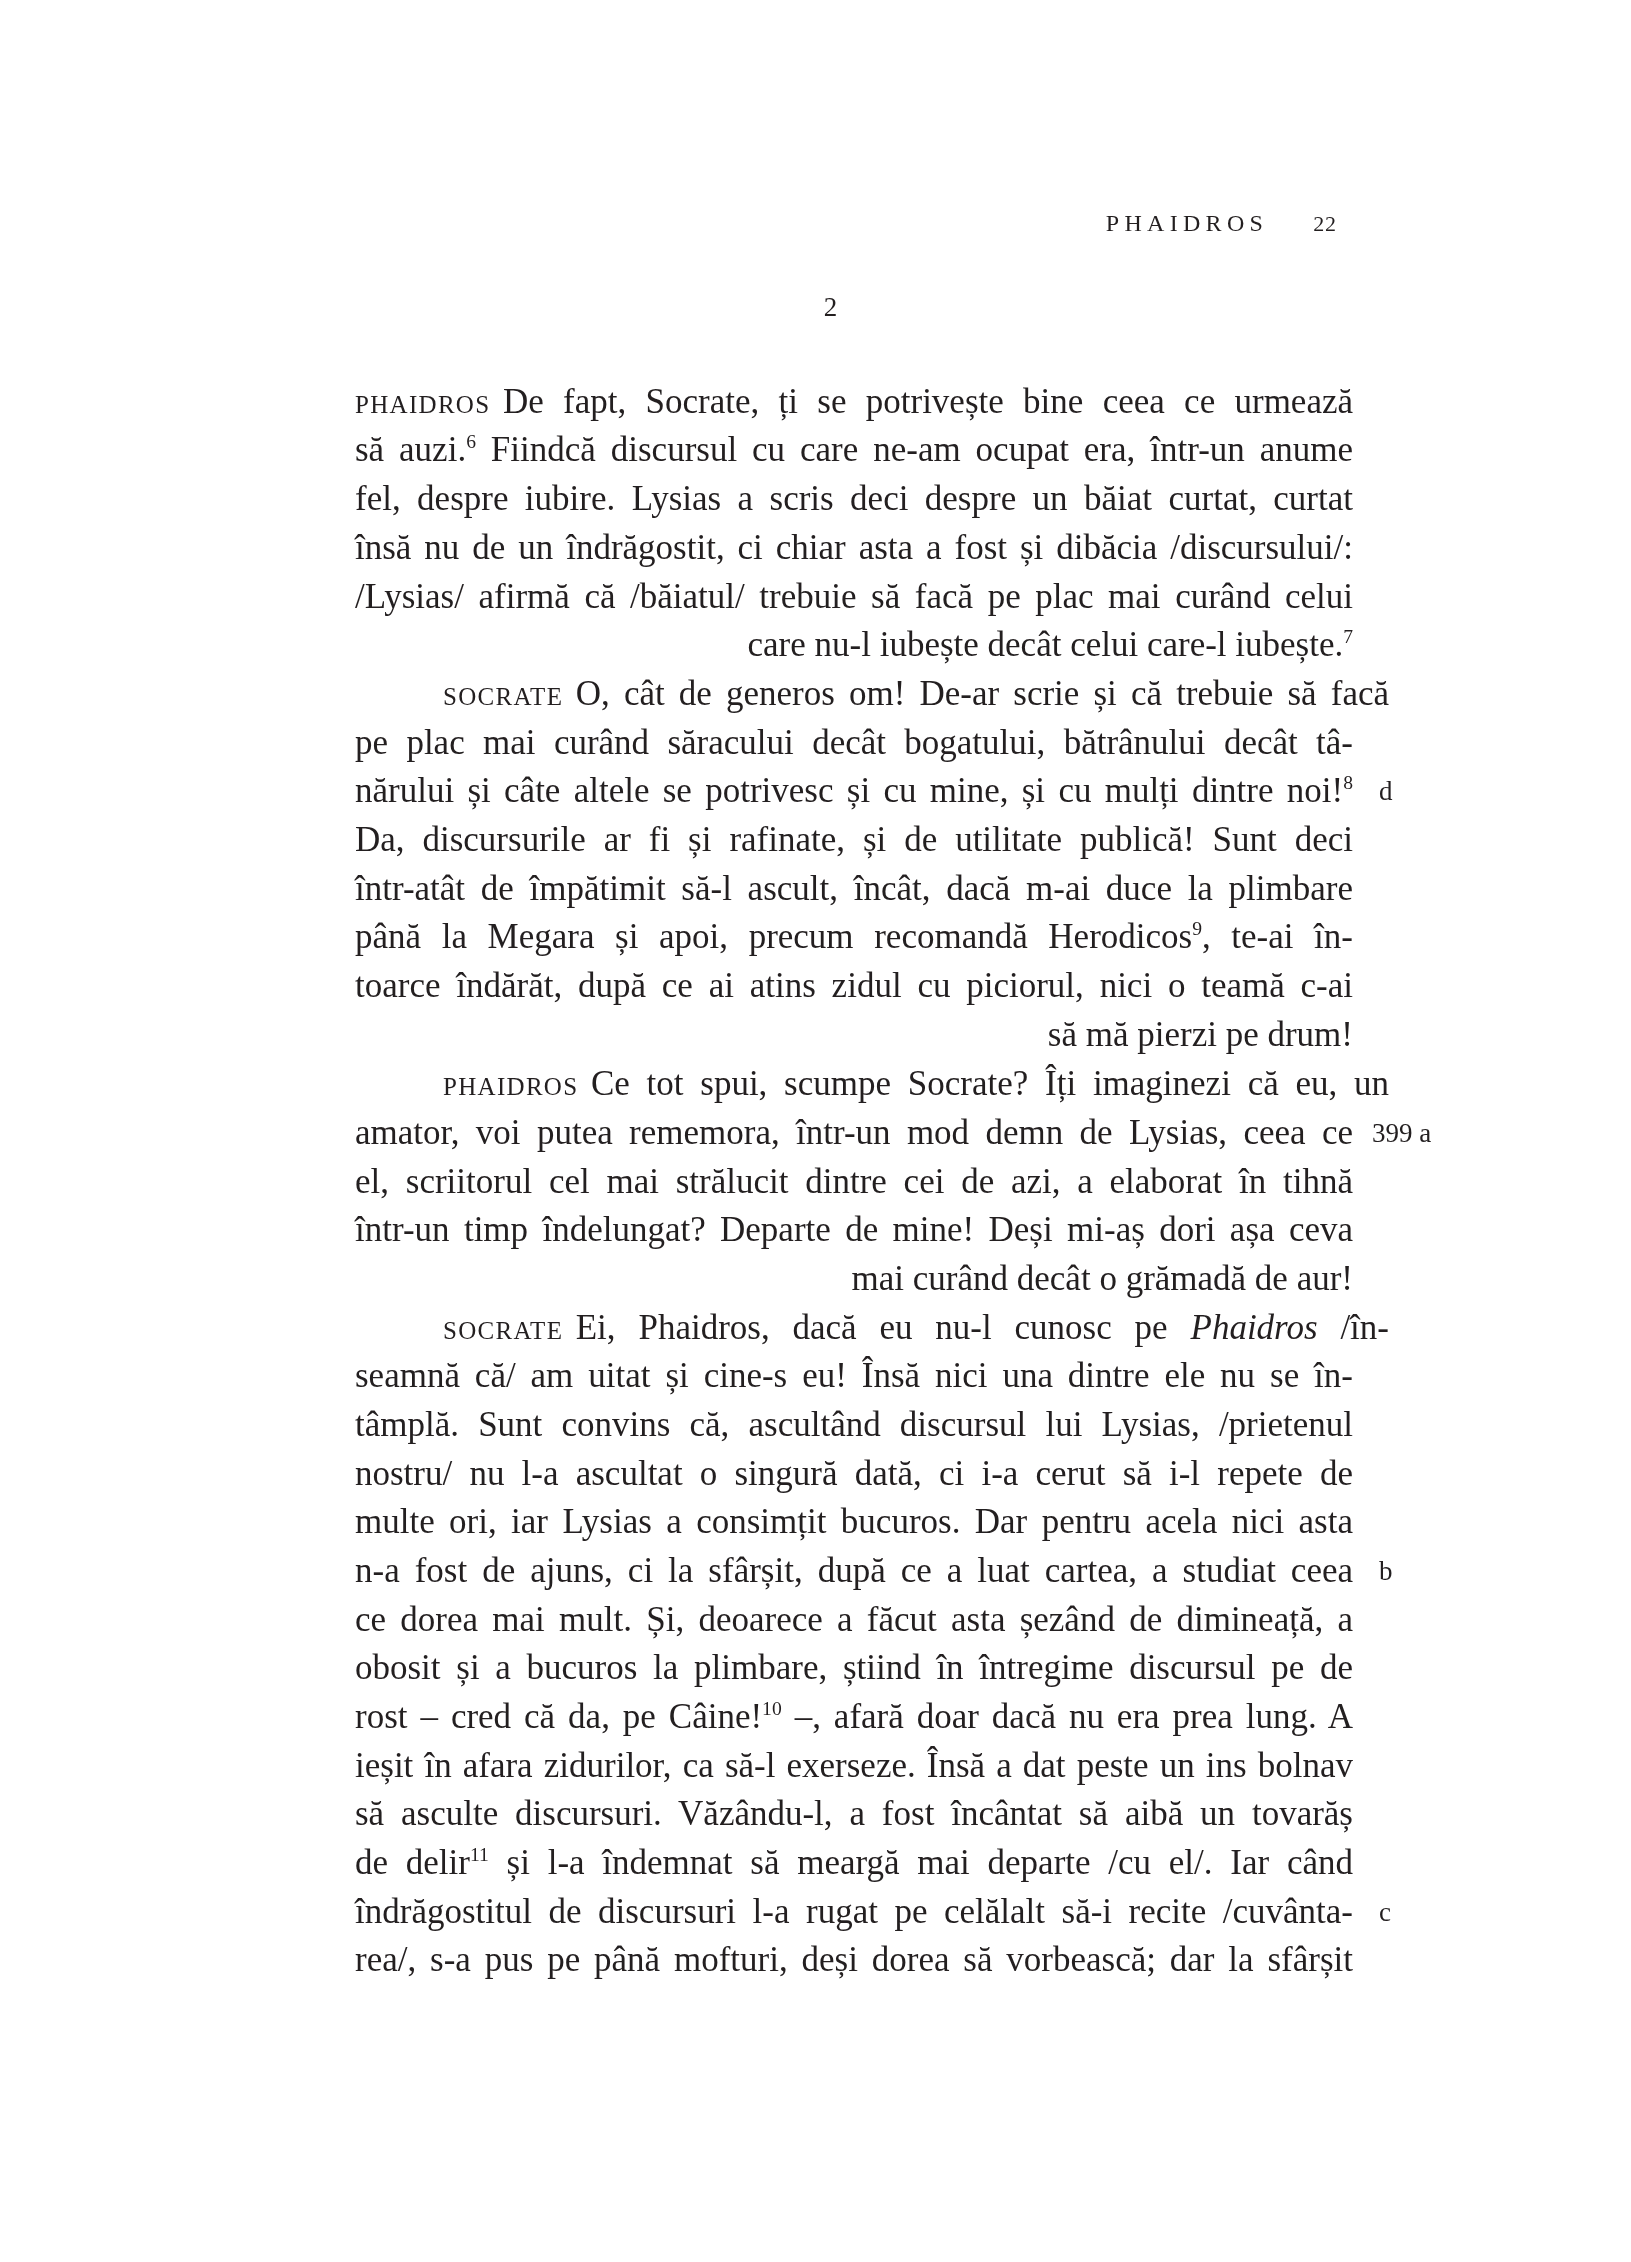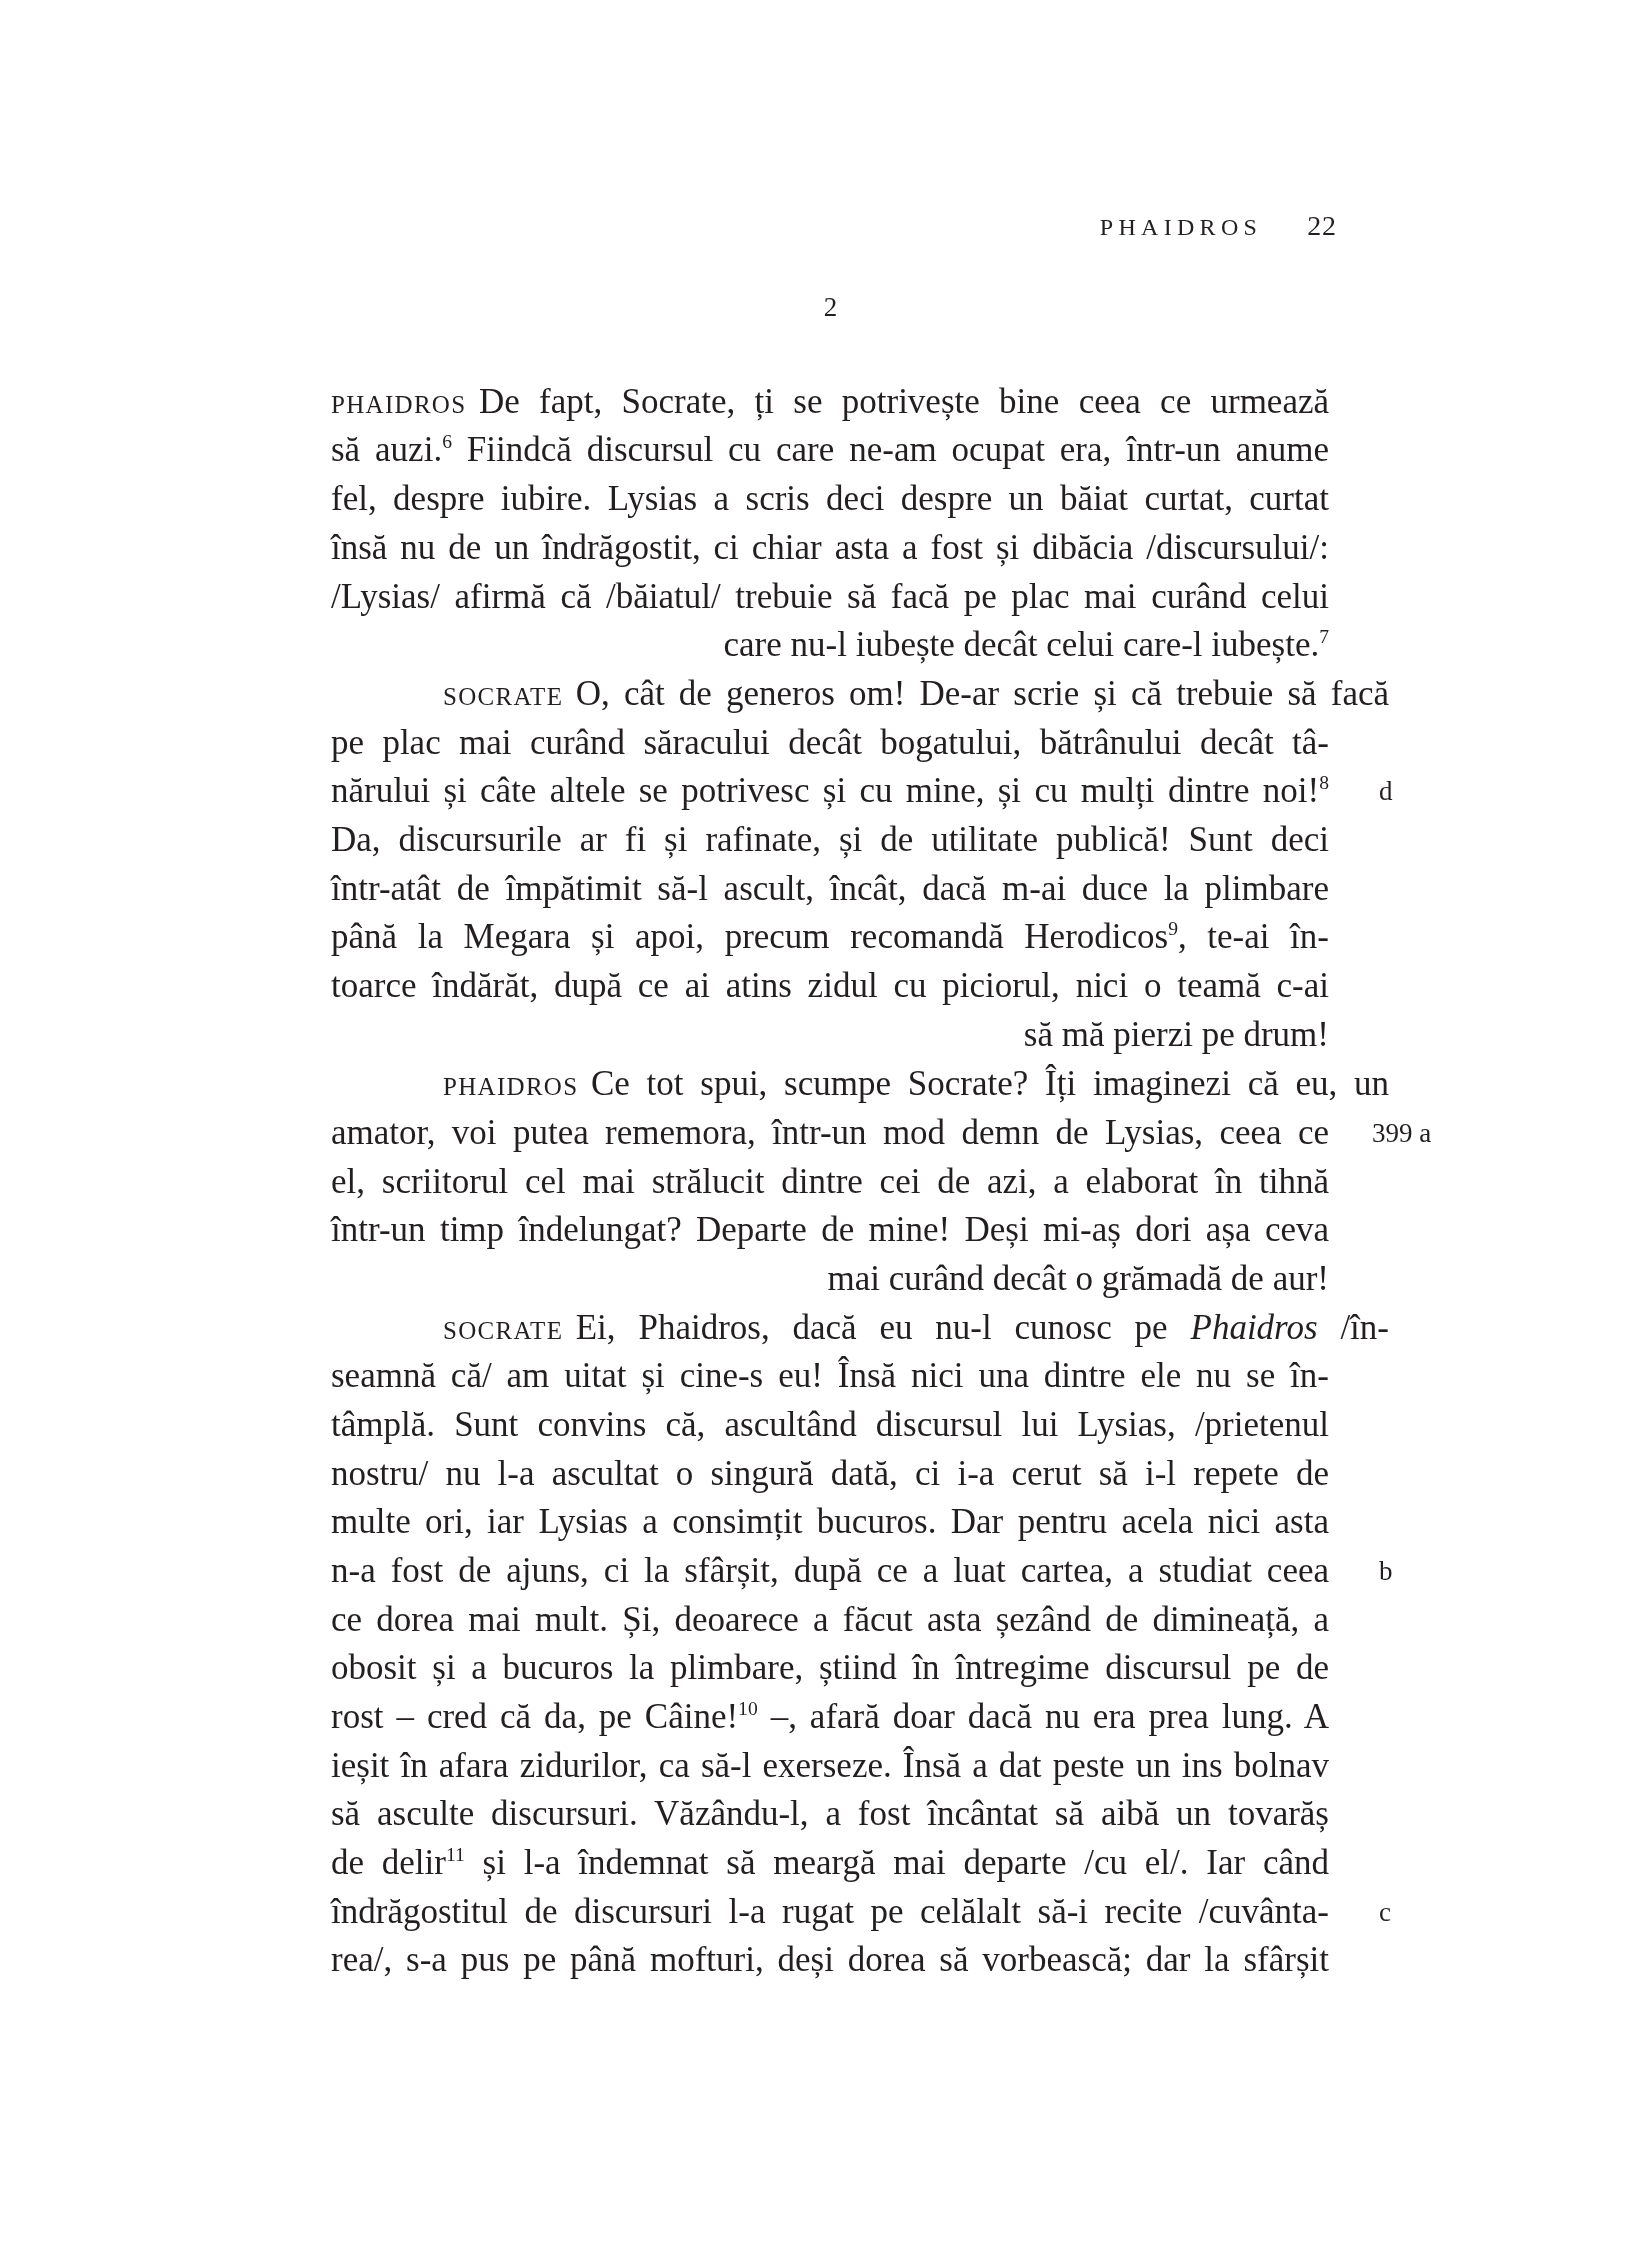--- a/index.html
+++ b/index.html
@@ -2,23 +2,23 @@
 <html style="font-size:14.3px"><head>
 <meta charset="utf-8">
 <style>
   html, body { margin: 0; padding: 0; background: #ffffff; }
   body { width: 1632px; height: 2263px; position: relative; overflow: hidden; }
   .page { position: absolute; left: 0; top: 0; width: 1632px; height: 2263px; background: #fff; color: #231f20;
           font-family: "Liberation Serif", "DejaVu Serif", serif; }
   .running-head { position: absolute; top: 210px; left: 1052px; width: 285px; height: 39px;
                   display: flex; justify-content: flex-end; align-items: baseline; gap: 45px; }
   .running-title { font-size: 24px; letter-spacing: 5.3px; }
-  .running-page { font-size: 28px; letter-spacing: 0.9px; }
+  .running-page { font-size: 22px; letter-spacing: 0.9px; }
   .section-number { position: absolute; top: 292px; left: 0; width: 1661px; text-align: center; font-size: 27px; }
-  .line { position: absolute; left: 331px; width: 998px; height: 48px; font-size: 35px; line-height: 48px;
+  .line { position: absolute; left: 355px; width: 998px; height: 48px; font-size: 35px; line-height: 48px;
           white-space: nowrap; overflow: visible; }
   .line.j { text-align: justify; text-align-last: justify; }
   .line.l { text-align: right; }
   .line.indent { left: 402px; width: 946px; margin-left: 41px; }
   .speaker { font-variant: small-caps; text-transform: lowercase; letter-spacing: 1.3px; font-size: 35px; margin-right: 12.5px; }
   sup { font-size: 19.6px; line-height: 0; vertical-align: 13.4px; }
   em { font-style: italic; }
   .margin-marker { position: absolute; left: 1372px; font-size: 27px; line-height: 48px; height: 48px; }
 </style>
 </head>

